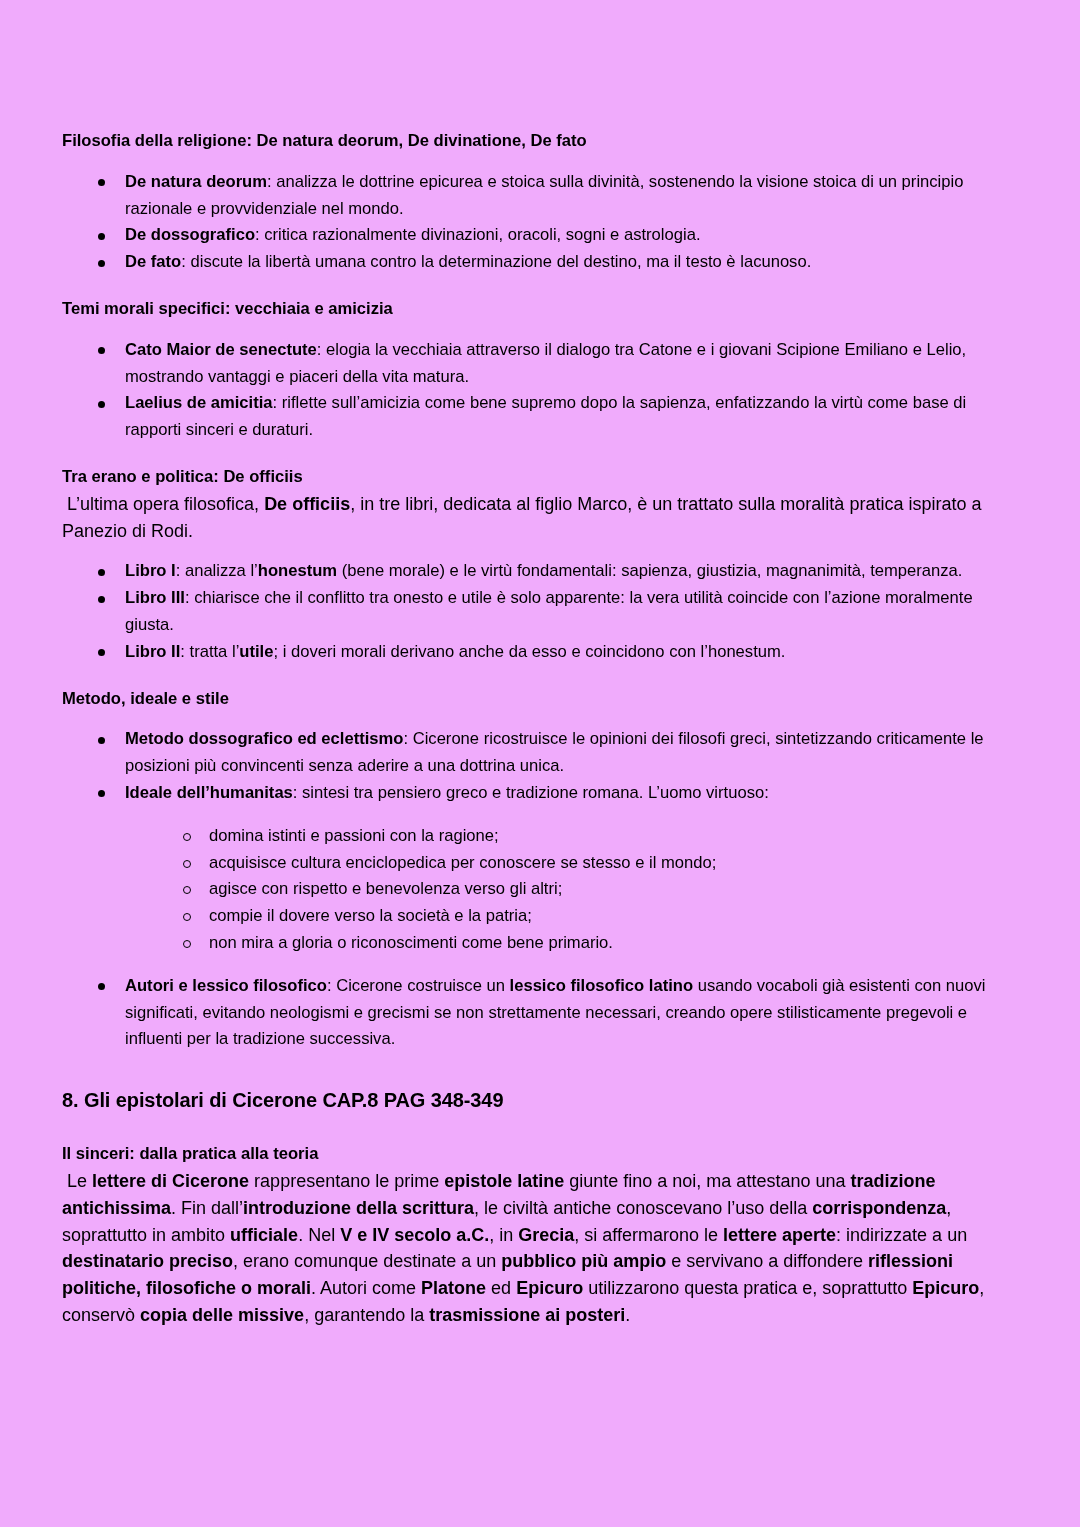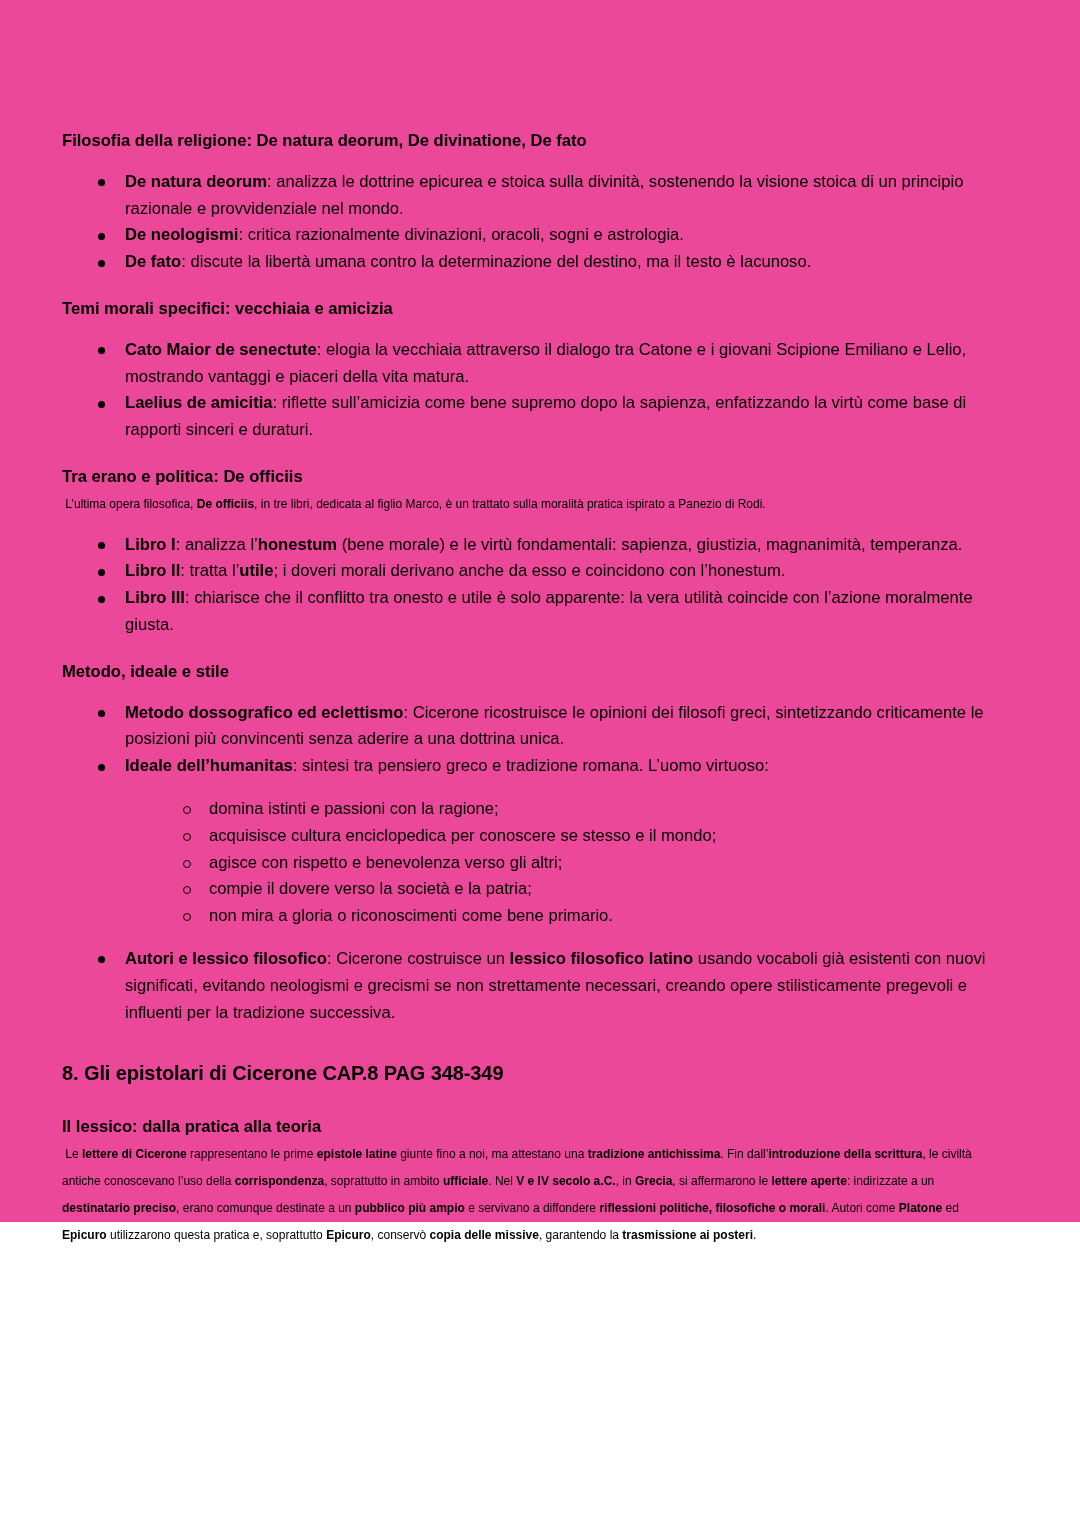--- a/index.html
+++ b/index.html
@@ -10,24 +10,24 @@
   body {
     width: 1080px;
     height: 1527px;
     font-family: "Liberation Sans", sans-serif;
     color: #000000;
     -webkit-font-smoothing: antialiased;
   }
   .page {
     position: relative;
     width: 1080px;
-    height: 1222px;
+    height: 1527px;
     box-sizing: border-box;
     padding: 128px 90px 0 62px;
-    background: #ec4899;
+    background: #f0abfc;
   }
   .doc {
     width: 928px;
     font-size: 16.6px;
     line-height: 26.8px;
   }
 
   
   h3.sec-head {
     font-size: 16.6px;
@@ -42,21 +42,21 @@
     line-height: 34px;
     margin: 0;
     padding: 0;
     letter-spacing: -0.1px;
   }
 
   
   p.para {
     margin: 0;
     padding: 0;
-    font-size: 12px;
+    font-size: 18px;
     line-height: 26.8px;
     text-align: left;
   }
 
   
   .sp-after-head { height: 14px; }
   .sp-block { height: 20px; }
   .sp-before-main { height: 30px; }
   .sp-after-main { height: 24px; }
 
@@ -115,21 +115,21 @@
 
     <h3 class="sec-head">Filosofia della religione: De natura deorum, De divinatione, De fato</h3>
     <div class="sp-after-head"></div>
     <ul class="lvl1">
       <li>
         <span class="bullet"></span>
         <b>De natura deorum</b><span>: analizza le dottrine epicurea e stoica sulla divinità, sostenendo la visione stoica di un principio razionale e provvidenziale nel mondo.</span>
       </li>
       <li>
         <span class="bullet"></span>
-        <b>De neologismi</b><span>: critica razionalmente divinazioni, oracoli, sogni e astrologia.</span>
+        <b>De dossografico</b><span>: critica razionalmente divinazioni, oracoli, sogni e astrologia.</span>
       </li>
       <li>
         <span class="bullet"></span>
         <b>De fato</b><span>: discute la libertà umana contro la determinazione del destino, ma il testo è lacunoso.</span>
       </li>
     </ul>
 
     <div class="sp-block"></div>
 
     <h3 class="sec-head">Temi morali specifici: vecchiaia e amicizia</h3>
@@ -150,25 +150,25 @@
     <h3 class="sec-head">Tra erano e politica: De officiis</h3>
     <p class="para"><span class="lead-space"></span><span>L’ultima opera filosofica, </span><b>De officiis</b><span>, in tre libri, dedicata al figlio Marco, è un trattato sulla moralità pratica ispirato a Panezio di Rodi.</span></p>
     <div class="sp-after-head"></div>
     <ul class="lvl1">
       <li>
         <span class="bullet"></span>
         <b>Libro I</b><span>: analizza l’</span><b>honestum</b><span> (bene morale) e le virtù fondamentali: sapienza, giustizia, magnanimità, temperanza.</span>
       </li>
       <li>
         <span class="bullet"></span>
+        <b>Libro III</b><span>: chiarisce che il conflitto tra onesto e utile è solo apparente: la vera utilità coincide con l’azione moralmente giusta.</span>
+      </li>
+      <li>
+        <span class="bullet"></span>
         <b>Libro II</b><span>: tratta l’</span><b>utile</b><span>; i doveri morali derivano anche da esso e coincidono con l’honestum.</span>
-      </li>
-      <li>
-        <span class="bullet"></span>
-        <b>Libro III</b><span>: chiarisce che il conflitto tra onesto e utile è solo apparente: la vera utilità coincide con l’azione moralmente giusta.</span>
       </li>
     </ul>
 
     <div class="sp-block"></div>
 
     <h3 class="sec-head">Metodo, ideale e stile</h3>
     <div class="sp-after-head"></div>
     <ul class="lvl1">
       <li>
         <span class="bullet"></span>
@@ -205,18 +205,18 @@
         <b>Autori e lessico filosofico</b><span>: Cicerone costruisce un </span><b>lessico filosofico latino</b><span> usando vocaboli già esistenti con nuovi significati, evitando neologismi e grecismi se non strettamente necessari, creando opere stilisticamente pregevoli e influenti per la tradizione successiva.</span>
       </li>
     </ul>
 
     <div class="sp-before-main"></div>
 
     <h2 class="main-head">8. Gli epistolari di Cicerone CAP.8 PAG 348-349</h2>
 
     <div class="sp-after-main"></div>
 
-    <h3 class="sec-head">Il lessico: dalla pratica alla teoria</h3>
+    <h3 class="sec-head">Il sinceri: dalla pratica alla teoria</h3>
 
     <p class="para"><span class="lead-space"></span><span>Le </span><b>lettere di Cicerone</b><span> rappresentano le prime </span><b>epistole latine</b><span> giunte fino a noi, ma attestano una </span><b>tradizione antichissima</b><span>. Fin dall’</span><b>introduzione della scrittura</b><span>, le civiltà antiche conoscevano l’uso della </span><b>corrispondenza</b><span>, soprattutto in ambito </span><b>ufficiale</b><span>. Nel </span><b>V e IV secolo a.C.</b><span>, in </span><b>Grecia</b><span>, si affermarono le </span><b>lettere aperte</b><span>: indirizzate a un </span><b>destinatario preciso</b><span>, erano comunque destinate a un </span><b>pubblico più ampio</b><span> e servivano a diffondere </span><b>riflessioni politiche, filosofiche o morali</b><span>. Autori come </span><b>Platone</b><span> ed </span><b>Epicuro</b><span> utilizzarono questa pratica e, soprattutto </span><b>Epicuro</b><span>, conservò </span><b>copia delle missive</b><span>, garantendo la </span><b>trasmissione ai posteri</b><span>.</span></p>
 
   </div>
 </div>
 
 </body></html>

